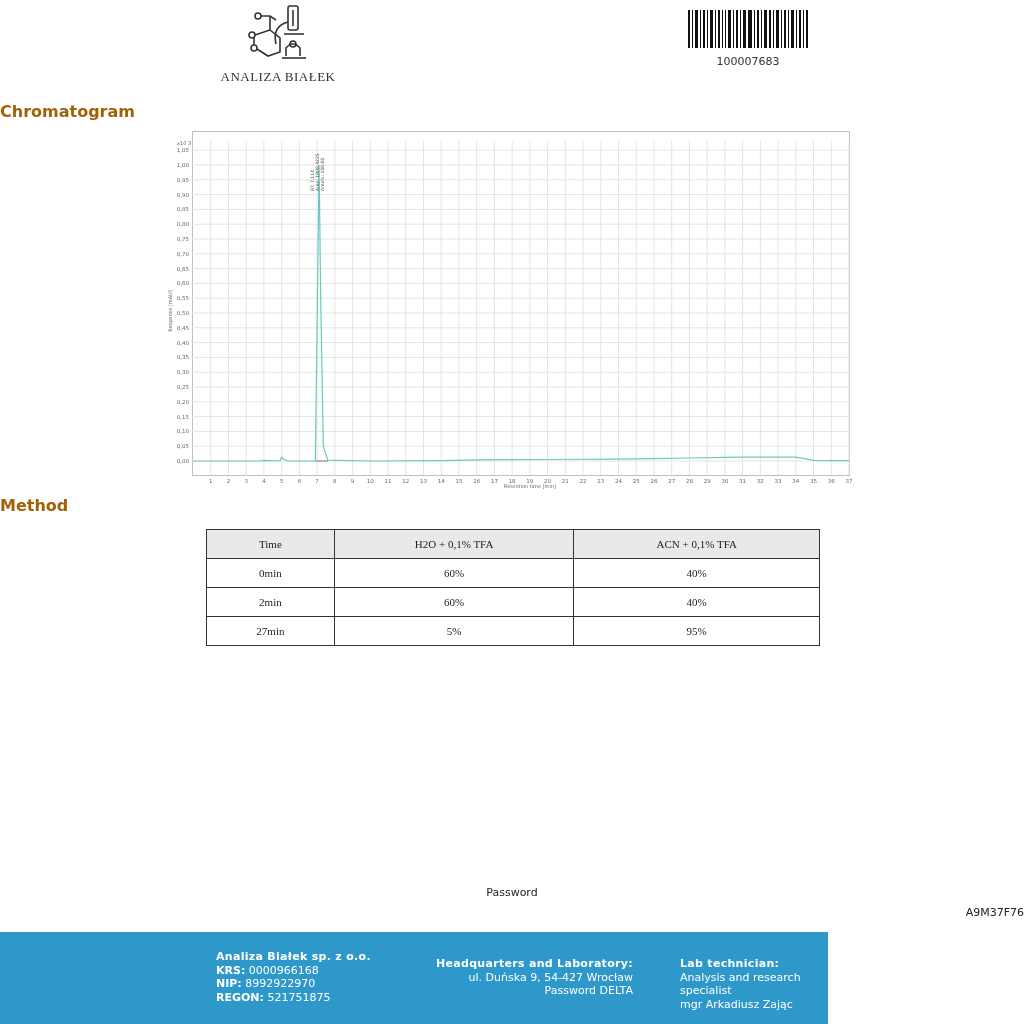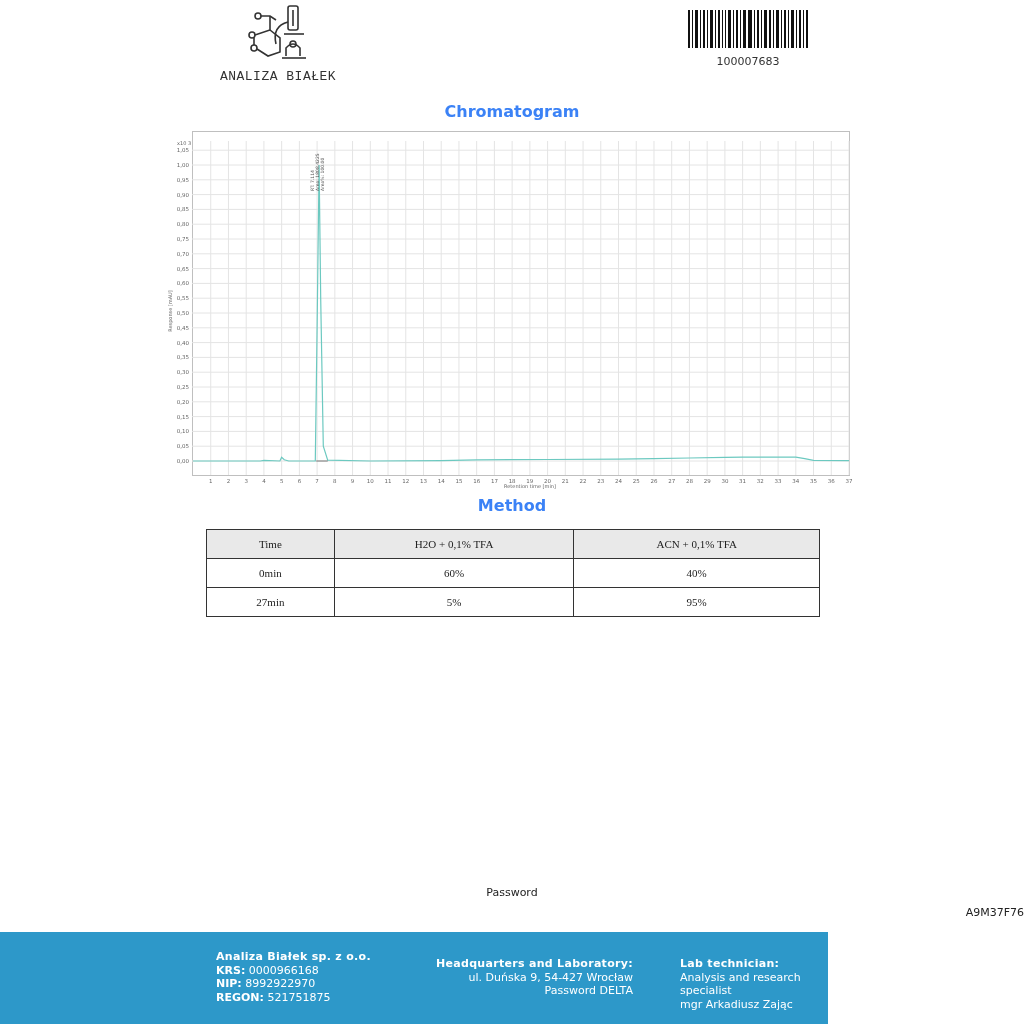--- a/index.html
+++ b/index.html
@@ -2,28 +2,28 @@
 <html><head>
 <meta charset="utf-8">
 <style>
   * { box-sizing: border-box; margin: 0; padding: 0; }
   html, body { width: 1024px; height: 1024px; background: #ffffff; overflow: hidden; }
   body { position: relative; font-family: "DejaVu Sans", sans-serif; color: #222; }
 
   .logo { position: absolute; left: 216px; top: 4px; width: 124px; height: 80px; }
   .logo svg { position: absolute; left: 28px; top: 0; }
   .logo-text { position: absolute; left: 0; top: 65px; width: 124px; text-align: center;
-    font-family: Liberation Mono, monospace; font-size: 13px; letter-spacing: 0.5px; color: #333; font-weight: 300; }
+    font-family: Liberation Serif, serif; font-size: 13px; letter-spacing: 0.5px; color: #333; font-weight: 300; }
 
   .barcode { position: absolute; left: 688px; top: 10px; width: 120px; height: 38px; }
   .barcode-num { position: absolute; left: 688px; top: 55px; width: 120px; text-align: center;
     font-size: 11px; color: #333; }
 
-  .section-title { position: absolute; left: 0; width: 1024px; text-align: center;
-    font-weight: bold; font-size: 16px; color: #3b82f6; }
+  .section-title { position: absolute; left: 0; width: 1024px; 
+    font-weight: bold; font-size: 16px; color: #a16207; }
 
   .chart-frame { position: absolute; left: 192px; top: 131px; width: 658px; height: 345px;
     border: 1px solid #bfbfbf; }
   .chart-svg { position: absolute; left: 160px; top: 131px; }
 
   table.method { position: absolute; left: 206px; top: 529px; width: 614px; border-collapse: collapse;
     font-size: 11px; color: #222; font-family: Liberation Serif, serif; }
   table.method th, table.method td { border: 1px solid #333; height: 29px; text-align: center; font-weight: normal; }
   table.method th { background: #e9e9e9; }
   table.method col.c1 { width: 128px; } table.method col.c2 { width: 240px; } table.method col.c3 { width: 246px; }
@@ -249,20 +249,25 @@
       <th>ACN + 0,1% TFA</th>
     </tr>
   </thead>
   <tbody>
     <tr>
       <td>0min</td>
       <td>60%</td>
       <td>40%</td>
     </tr>
     <tr>
+      <td>2min</td>
+      <td>60%</td>
+      <td>40%</td>
+    </tr>
+    <tr>
       <td>27min</td>
       <td>5%</td>
       <td>95%</td>
     </tr>
   </tbody>
 </table>
 
 <div class="password-label">Password</div>
 <div class="password-value">A9M37F76</div>
 

